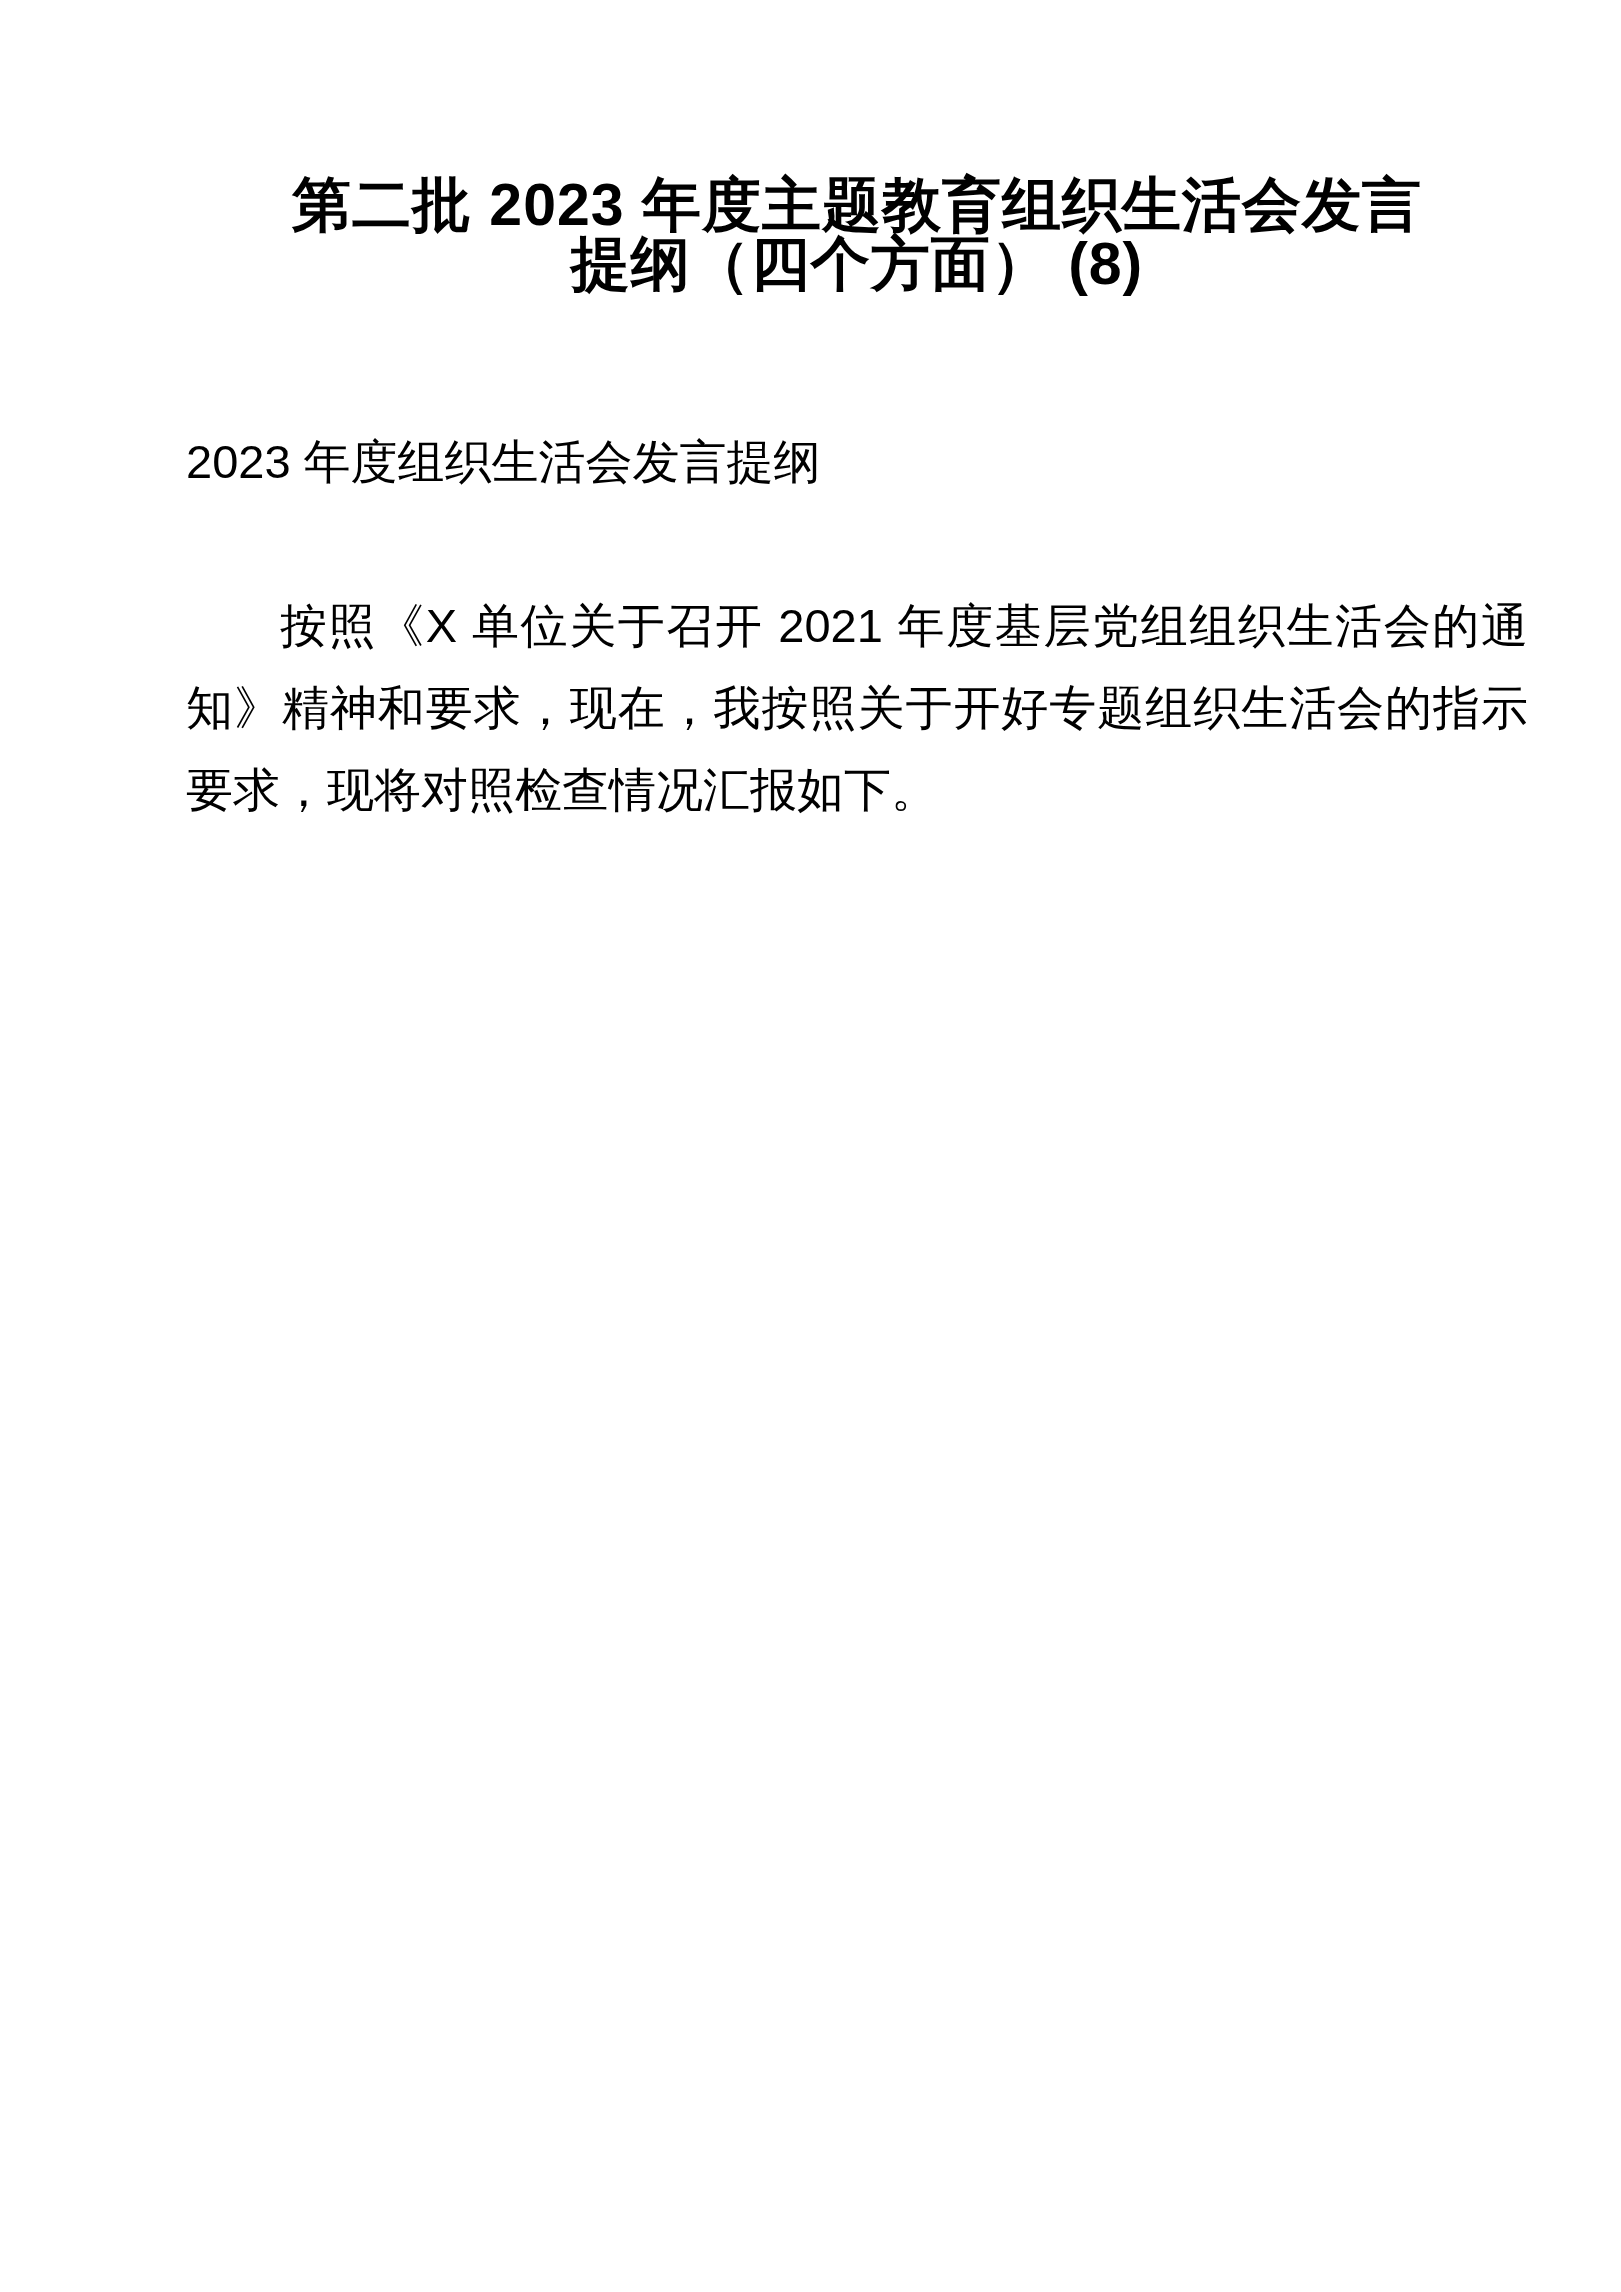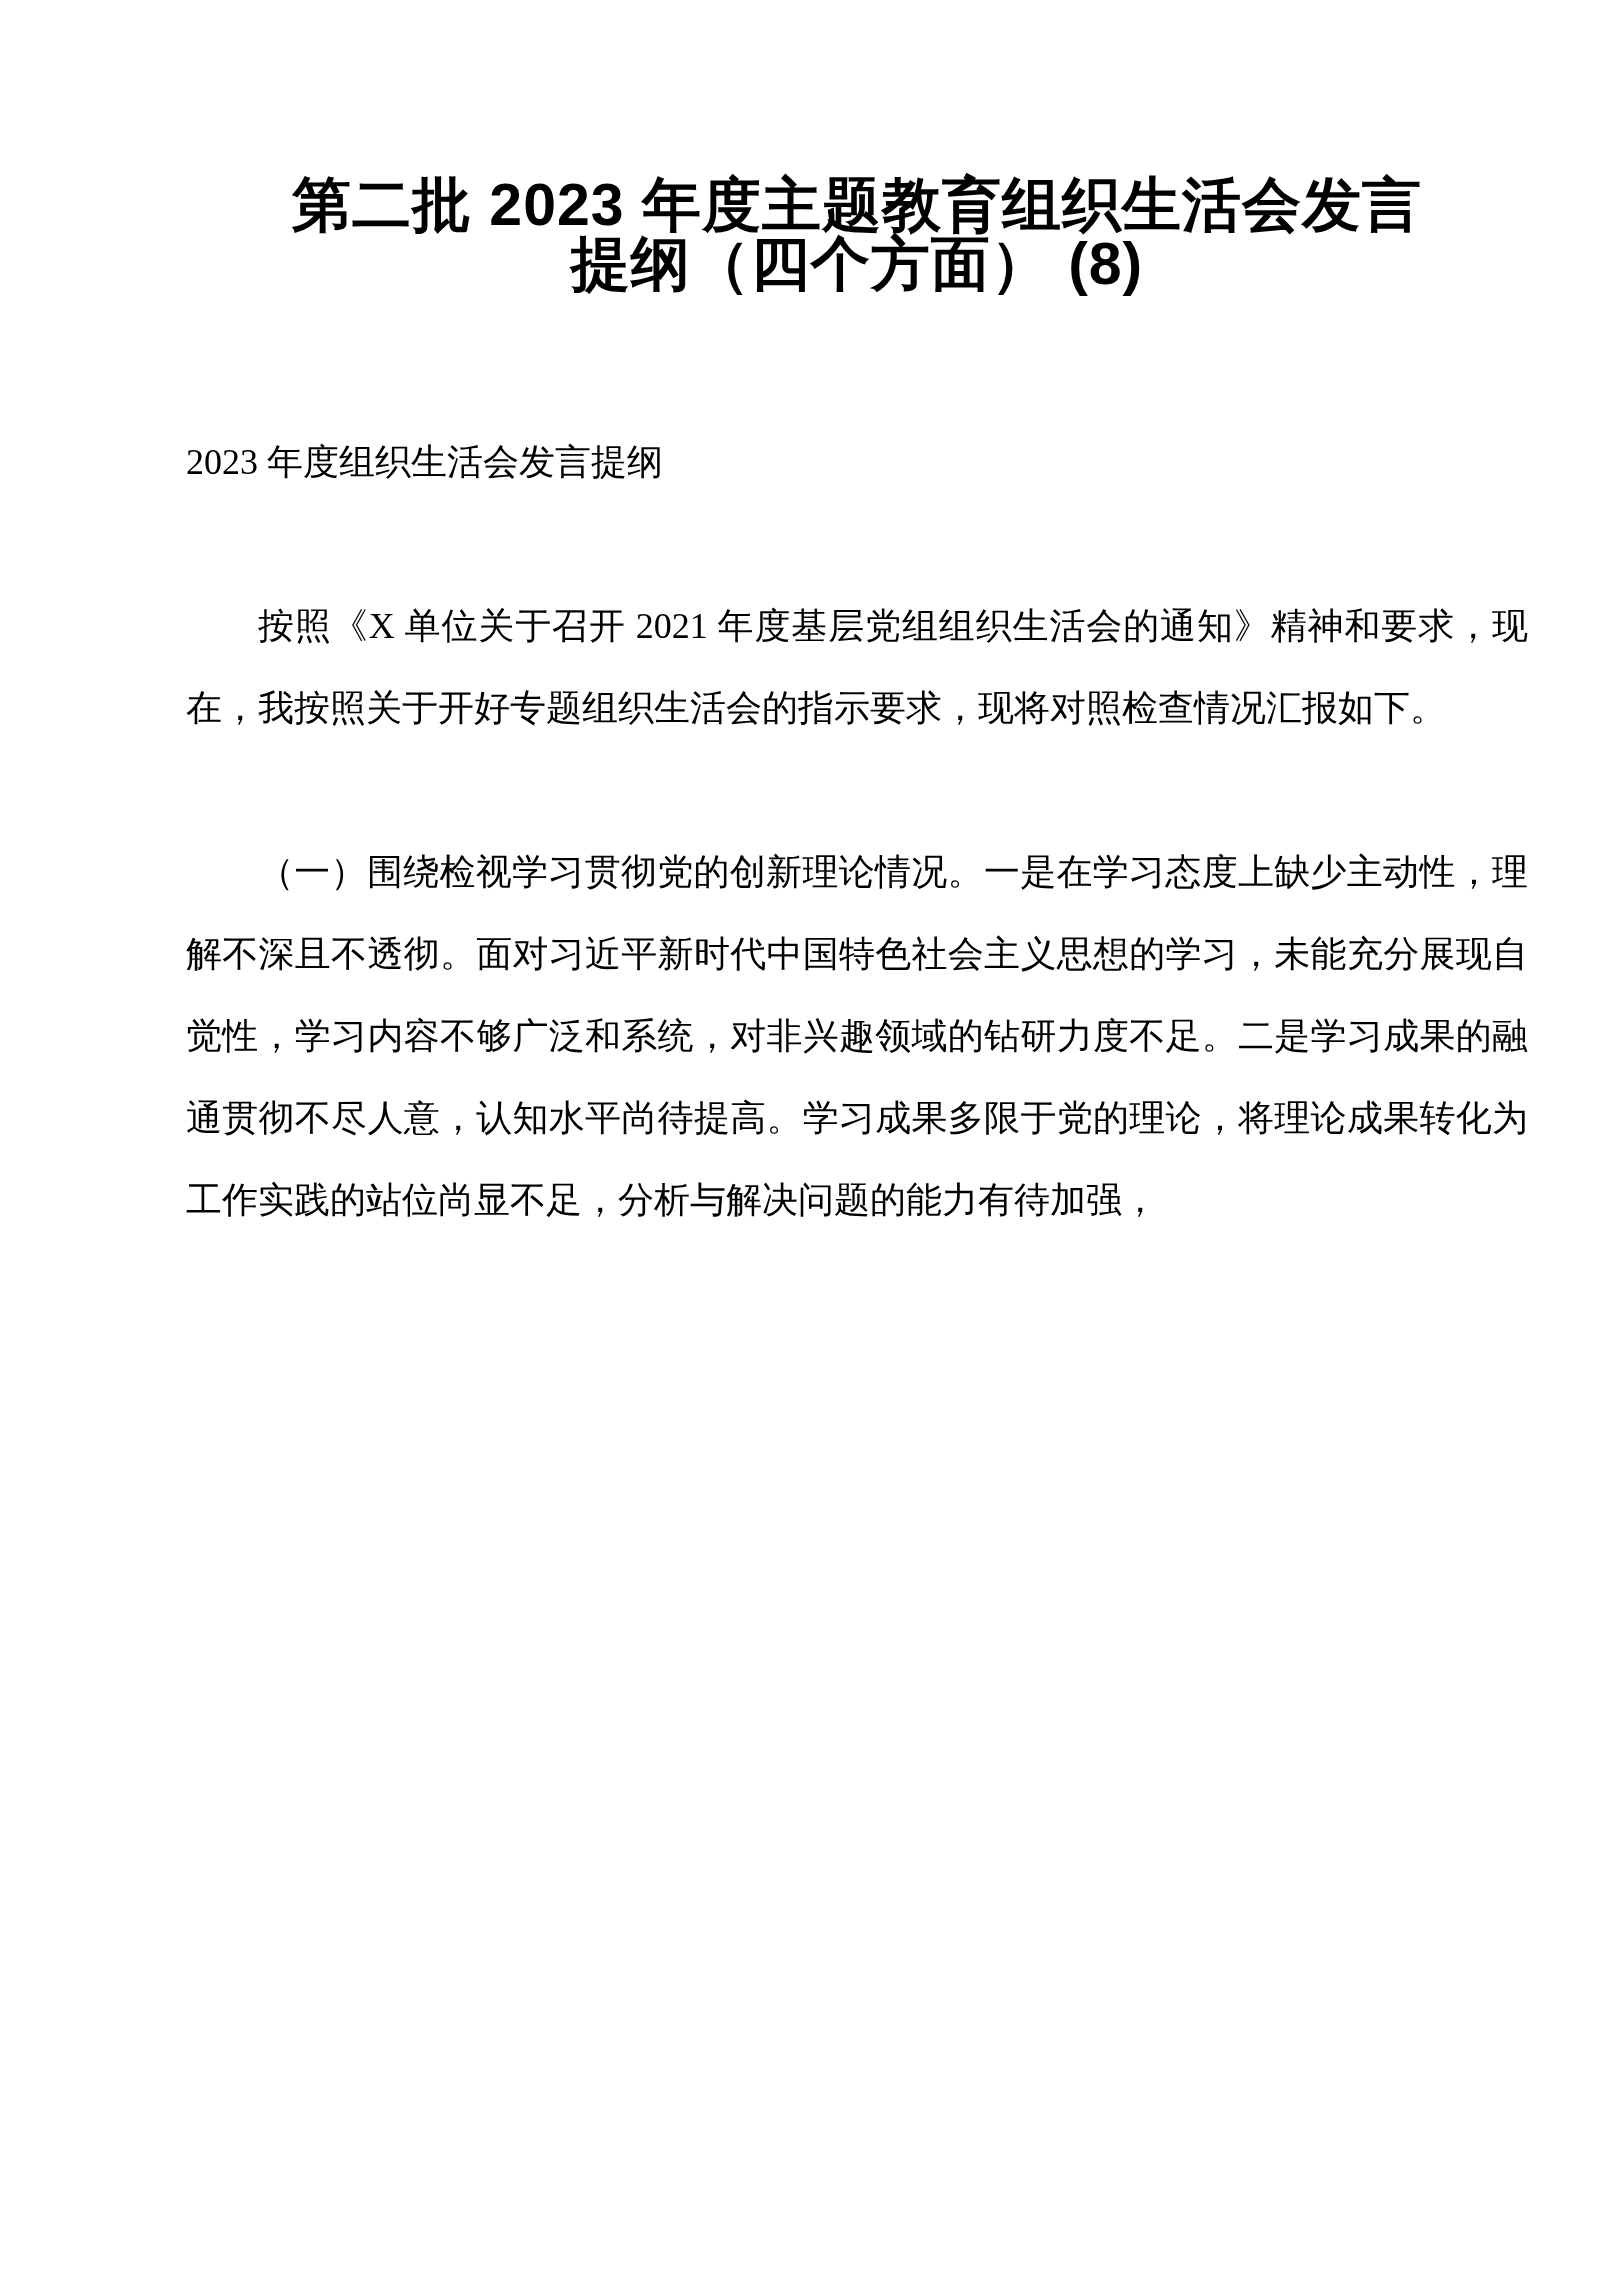--- a/index.html
+++ b/index.html
@@ -33,24 +33,23 @@
 
   .title-line1 {
     margin-top: 29px;
   }
 
   .title-line2 {
   }
 
   .doc-body {
     margin-top: 127px;
-    font-size: 36px;
+    font-size: 47px;
     line-height: 82px;
     text-align: justify;
-    font-family: Liberation Serif, serif;
   }
 
   .block + .block {
     margin-top: 82px;
   }
 
   .indent {
     text-indent: 2em;
   }
 </style>
@@ -64,18 +63,17 @@
     <div class="title-line2">提纲（四个方面） (8)</div>
   </div>
 
   <div class="doc-body">
 
     <div class="block">2023 年度组织生活会发言提纲</div>
 
     <div class="block indent">按照《X 单位关于召开 2021 年度基层党组组织生活会的通知》精神和要求，现在，我按照关于开好专题组织生活会的指示要求，现将对照检查情况汇报如下。</div>
 
 
-    <div class="block indent">（一）围绕检视学习贯彻党的创新理论情况。一是在学习态度上缺少主动性，理解不深且不透彻。面对习近平新时代中国特色社会主义思想的学习，未能充分展现自觉性，学习内容不够广泛和系统，对非兴趣领域的钻研力度不足。二是学习成果的融通贯彻不尽人意，认知水平尚待提高。学习成果多限于党的理论，将理论成果转化为工作实践的站位尚显不足，分析与解决问题的能力有待加强，</div>
 
   </div>
 
 </div>
 
 
 </body></html>

